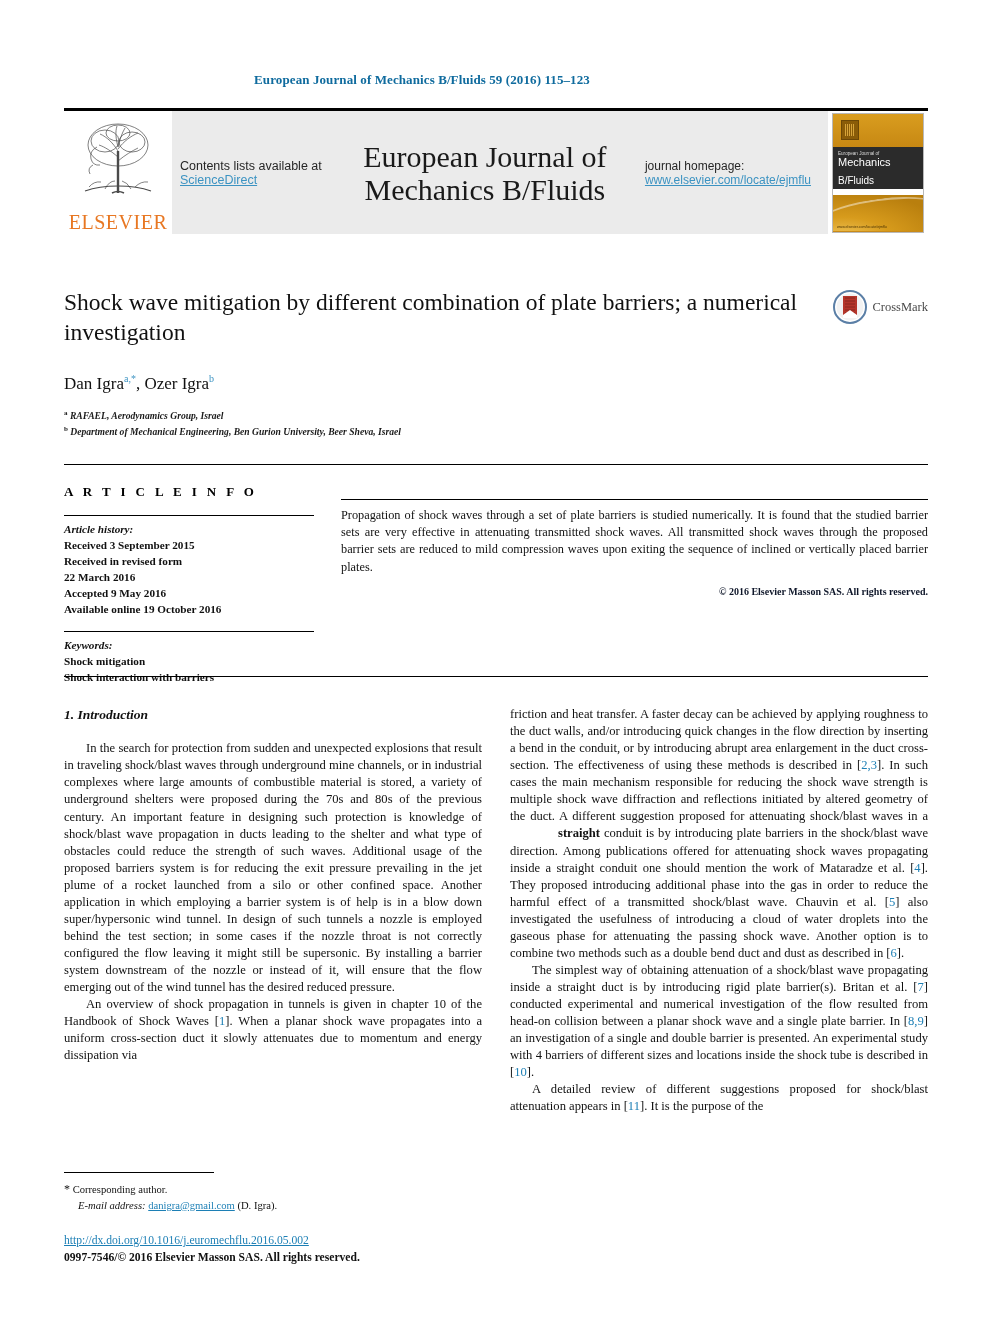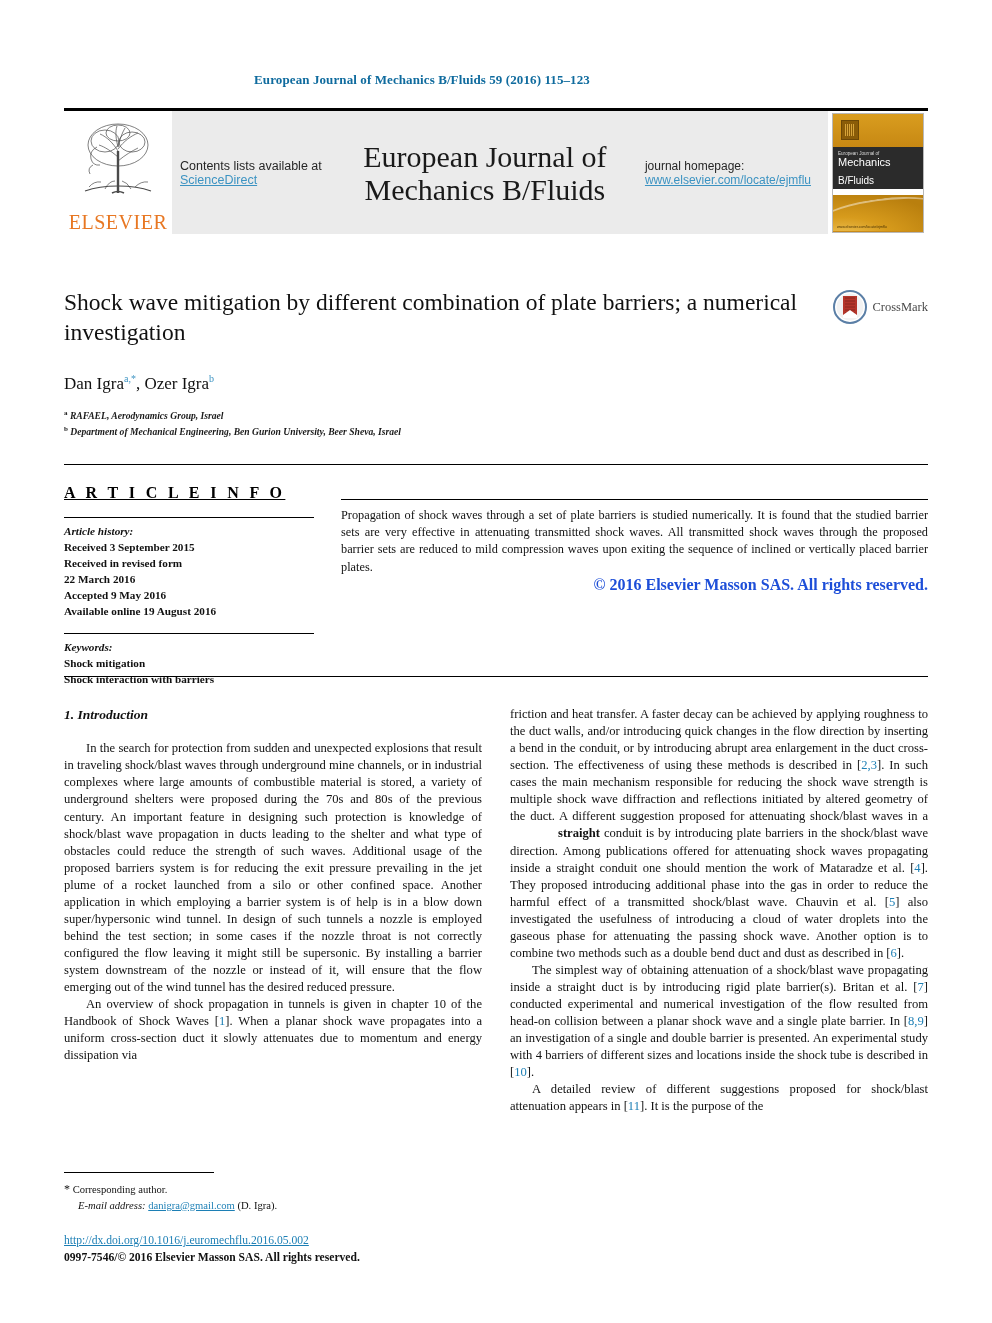--- a/index.html
+++ b/index.html
@@ -219,24 +219,23 @@
   }
   .abstract-col {
     position: absolute;
     left: 341px;
     top: 484px;
     width: 587px;
   }
   .sec-head {
     font-family: "Liberation Serif", serif;
     font-weight: bold;
-    font-size: 16px;
+    font-size: 13px;
     letter-spacing: 3.4px;
     color: #000;
-    text-decoration: underline;
   }
   .hr-thin {
     border-top: 1px solid #000;
     margin-top: 15px;
   }
   .hr-thin2 {
     border-top: 1px solid #000;
     margin-top: 14px;
   }
   .info-body, .kw-body {
@@ -252,24 +251,25 @@
   .abs-body {
     font-family: "Liberation Serif", serif;
     font-size: 12.3px;
     line-height: 1.4;
     text-align: justify;
     margin-top: 7px;
     color: #111;
   }
   .copyright {
     font-family: "Liberation Serif", serif;
-    font-size: 16px;
+    font-size: 10px;
     font-weight: bold;
     text-align: right;
-    color: #1d4ed8;
+    margin-top: 10px;
+    color: #0f172a;
   }
 
   .rule-bottom {
     position: absolute;
     left: 64px;
     top: 676px;
     width: 864px;
     border-top: 1px solid #000;
   }
 
@@ -428,21 +428,21 @@
 
   <div class="info-col">
     <div class="sec-head">A R T I C L E   I N F O</div>
     <div class="hr-thin"></div>
     <div class="info-body">
       <span class="ital">Article history:</span><br>
       <span>Received 3 September 2015</span><br>
       <span>Received in revised form</span><br>
       <span>22 March 2016</span><br>
       <span>Accepted 9 May 2016</span><br>
-      <span>Available online 19 August 2016</span>
+      <span>Available online 19 October 2016</span>
     </div>
     <div class="hr-thin2"></div>
     <div class="kw-body">
       <span class="ital">Keywords:</span><br>
       <span>Shock mitigation</span><br>
       <span>Shock interaction with barriers</span>
     </div>
   </div>
 
   <div class="abstract-col">

